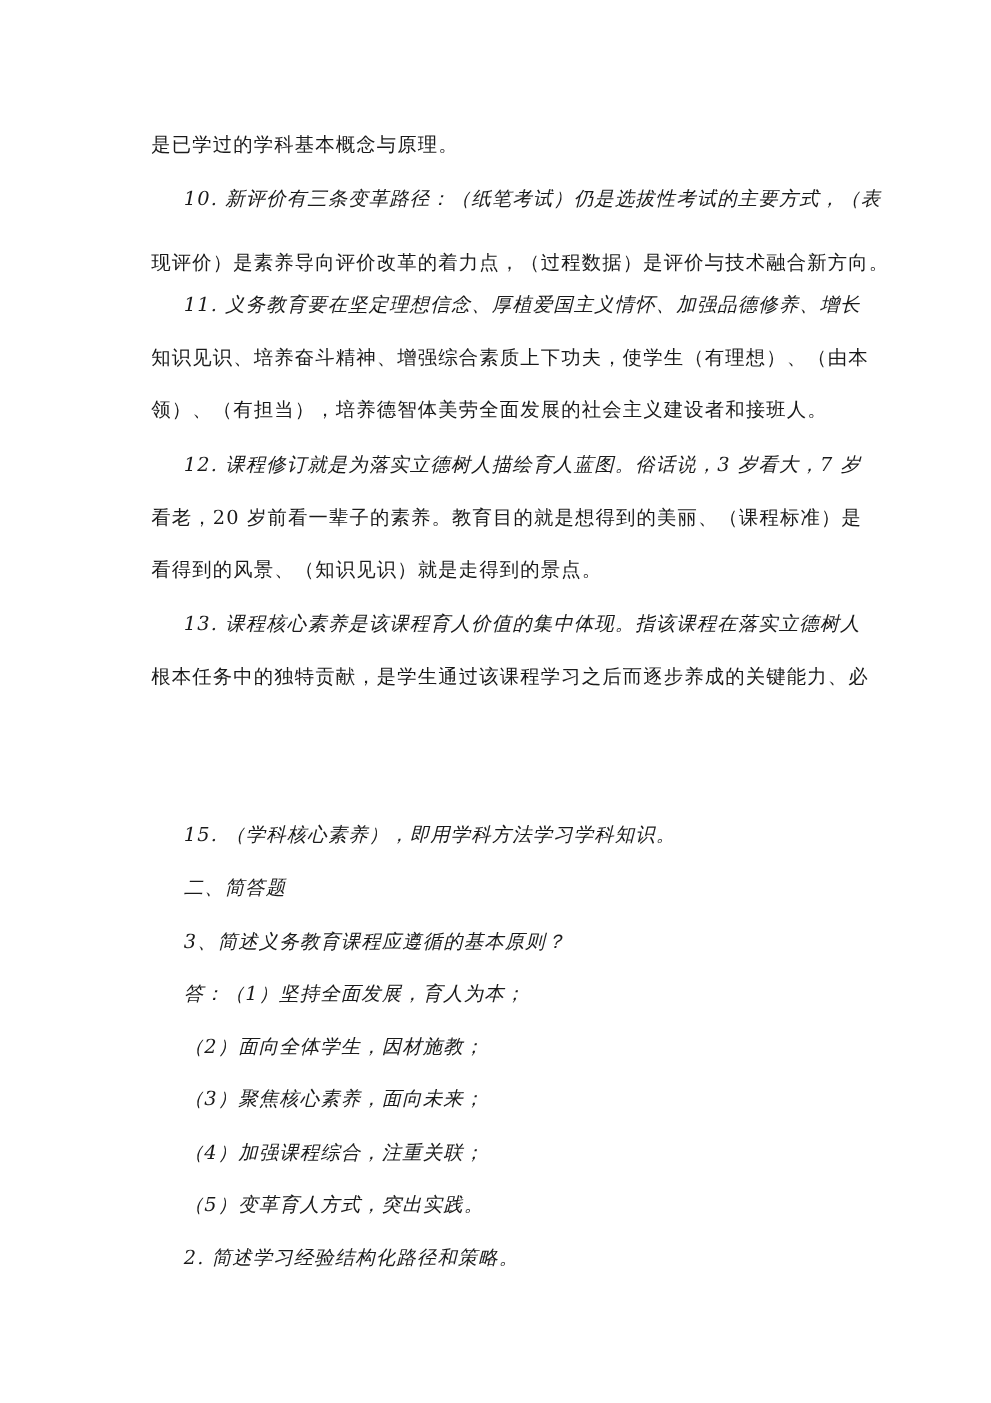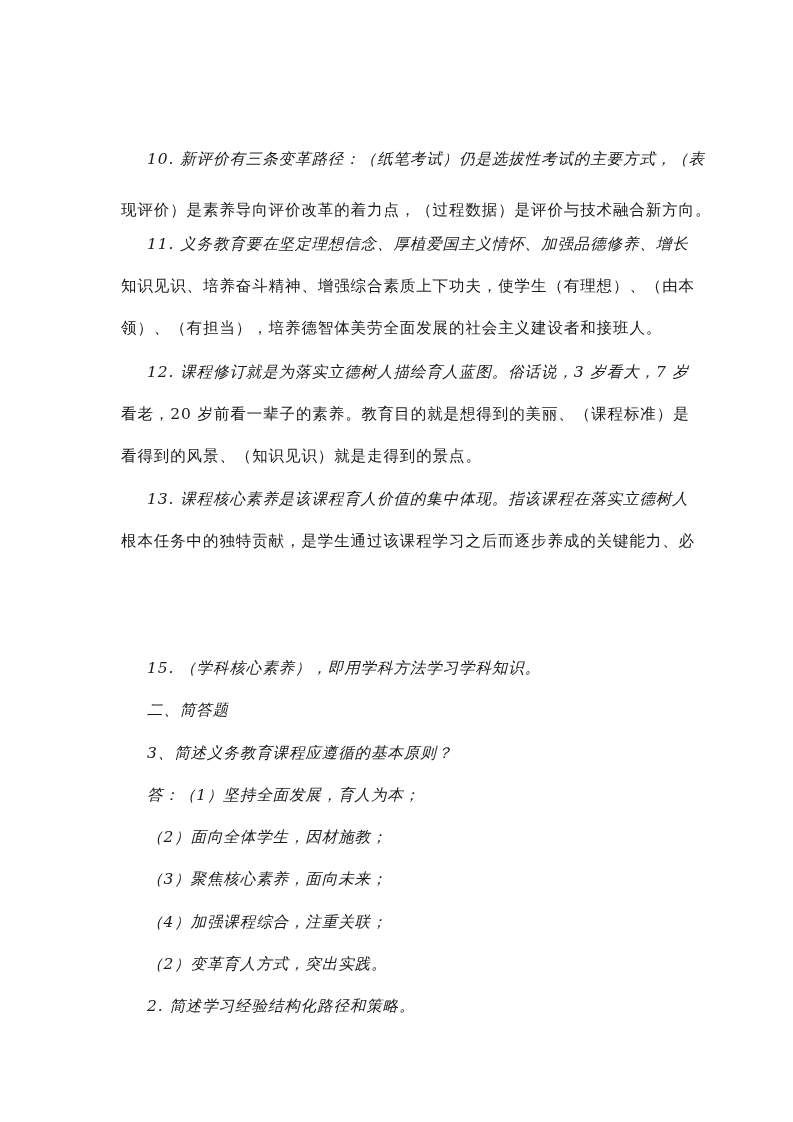--- a/index.html
+++ b/index.html
@@ -15,32 +15,33 @@
       color: #1a1a1a;
       white-space: nowrap;
       letter-spacing: 0.9px;
     }
     .indent { left: 147px; font-style: italic; }
   </style>
 </head>
 <body>
 
 <div class="page">
+  <div class="line" style="top:106px">是已学过的学科基本概念与原理。</div>
   <div class="line indent" style="top:149px">10. 新评价有三条变革路径：（纸笔考试）仍是选拔性考试的主要方式，（表</div>
   <div class="line" style="top:200px">现评价）是素养导向评价改革的着力点，（过程数据）是评价与技术融合新方向。</div>
   <div class="line indent" style="top:234px">11. 义务教育要在坚定理想信念、厚植爱国主义情怀、加强品德修养、增长</div>
   <div class="line" style="top:276px">知识见识、培养奋斗精神、增强综合素质上下功夫，使学生（有理想）、（由本</div>
   <div class="line" style="top:318px">领）、（有担当），培养德智体美劳全面发展的社会主义建设者和接班人。</div>
   <div class="line indent" style="top:362px">12. 课程修订就是为落实立德树人描绘育人蓝图。俗话说，3 岁看大，7 岁</div>
   <div class="line" style="top:404px">看老，20 岁前看一辈子的素养。教育目的就是想得到的美丽、（课程标准）是</div>
   <div class="line" style="top:446px">看得到的风景、（知识见识）就是走得到的景点。</div>
   <div class="line indent" style="top:489px">13. 课程核心素养是该课程育人价值的集中体现。指该课程在落实立德树人</div>
   <div class="line" style="top:531px">根本任务中的独特贡献，是学生通过该课程学习之后而逐步养成的关键能力、必</div>
   <div class="line indent" style="top:658px">15. （学科核心素养），即用学科方法学习学科知识。</div>
   <div class="line indent" style="top:700px">二、简答题</div>
   <div class="line indent" style="top:743px">3、简述义务教育课程应遵循的基本原则？</div>
   <div class="line indent" style="top:785px">答：（1）坚持全面发展，育人为本；</div>
   <div class="line indent" style="top:827px">（2）面向全体学生，因材施教；</div>
   <div class="line indent" style="top:869px">（3）聚焦核心素养，面向未来；</div>
   <div class="line indent" style="top:912px">（4）加强课程综合，注重关联；</div>
-  <div class="line indent" style="top:954px">（2）变革育人方式，突出实践。</div>
+  <div class="line indent" style="top:954px">（5）变革育人方式，突出实践。</div>
   <div class="line indent" style="top:996px">2. 简述学习经验结构化路径和策略。</div>
 </div>
 
 </body></html>

